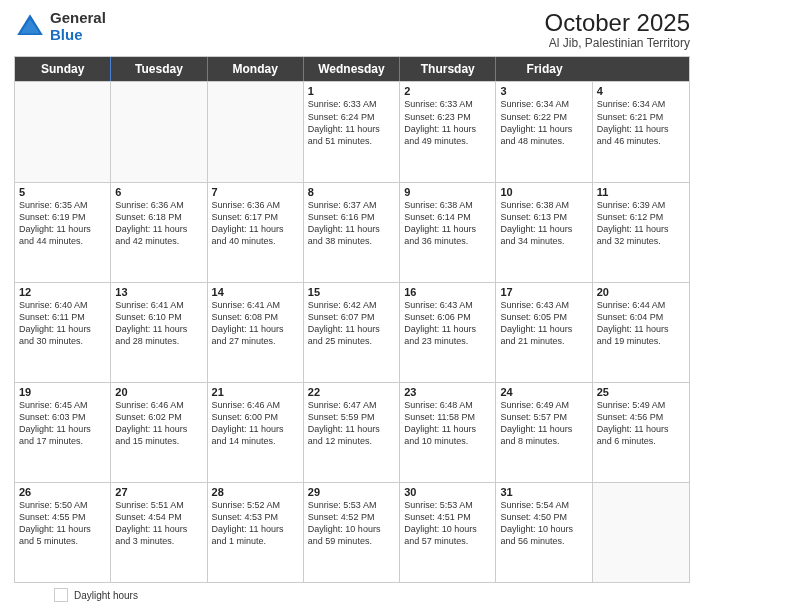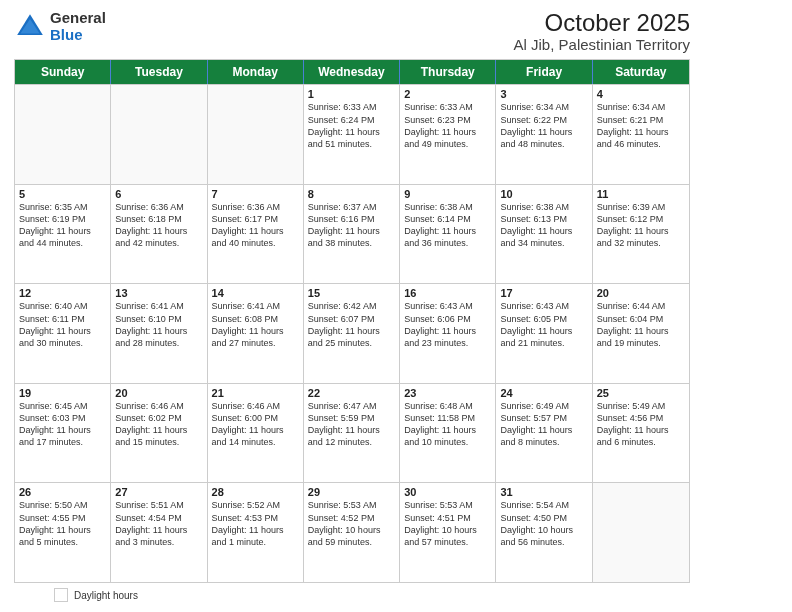--- a/index.html
+++ b/index.html
@@ -50,33 +50,33 @@
     .title-block {
       text-align: right;
     }
     .month-title {
       font-size: 24px;
       font-weight: normal;
       color: #222;
       line-height: 1.1;
     }
     .location {
-      font-size: 15px;
+      font-size: 12px;
       color: #444;
     }
     .calendar {
       flex: 1;
       display: flex;
       flex-direction: column;
       border: 1px solid #ccc;
     }
     .cal-header {
       display: grid;
       grid-template-columns: repeat(7, 1fr);
-      background: #15803d;
+      background: #404040;
     }
     .cal-header-cell {
       color: #fff;
       font-size: 12px;
       font-weight: bold;
       text-align: center;
       padding: 5px 2px;
       border-right: 1px solid #4a7fd4;
     }
     .cal-header-cell:last-child { border-right: none; }
@@ -151,21 +151,20 @@
   </div>
 
   <div class="calendar">
     <div class="cal-header" id="cal-header">
         <div class="cal-header-cell">Sunday</div>
         <div class="cal-header-cell">Tuesday</div>
         <div class="cal-header-cell">Monday</div>
         <div class="cal-header-cell">Wednesday</div>
         <div class="cal-header-cell">Thursday</div>
         <div class="cal-header-cell">Friday</div>
-        <div class="cal-header-cell">Saturday</div>
       </div>
     <div class="cal-body" id="cal-body">
         <div class="cal-row">
           <div class="cal-cell empty"></div>
           <div class="cal-cell empty"></div>
           <div class="cal-cell empty"></div>
           <div class="cal-cell">
             <div class="day-num">1</div>
             <div class="day-info" style="white-space: pre-line;">Sunrise: 6:33 AM
 Sunset: 6:24 PM

